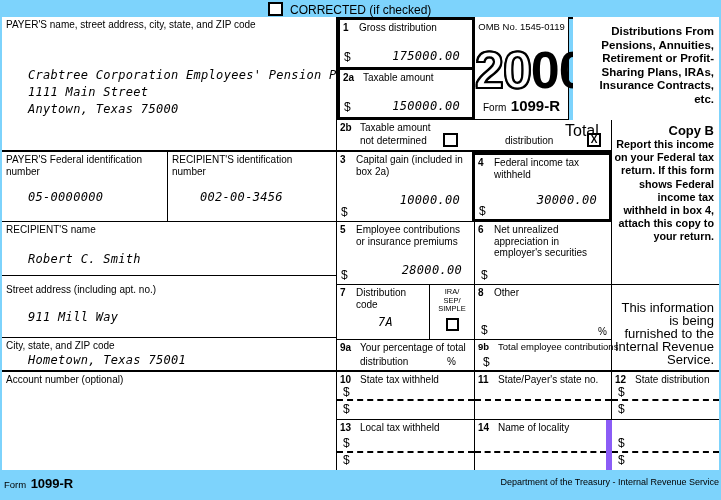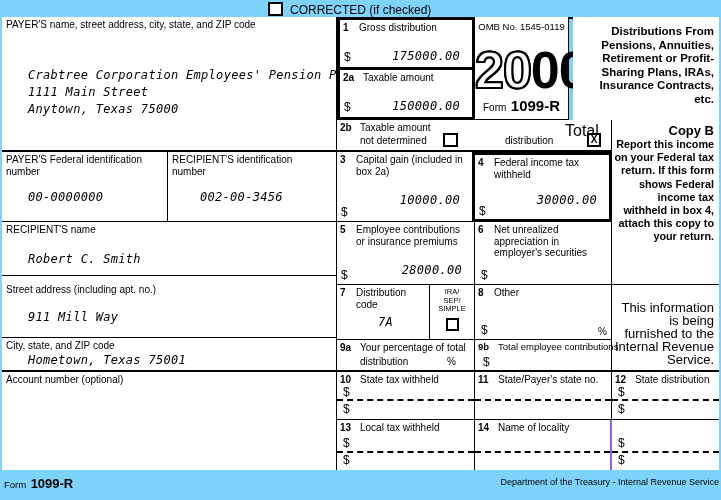--- a/index.html
+++ b/index.html
@@ -77,21 +77,21 @@
     <span class="cb" style="left:250px;top:13px;width:14px;height:14px;font-size:10px;line-height:10px;">X</span>
   </div>
 
   <div class="cell rt" style="left:612px;top:120px;width:107px;height:165px;border-bottom:1px solid #000;padding:3px 5px 0 2px;">
     <div class="b" style="font-size:13px;line-height:15px;">Copy B</div>
     <div class="b" style="font-size:10.8px;line-height:13.2px;">Report this income on your Federal tax return. If this form shows Federal income tax withheld in box 4, attach this copy to your return.</div>
   </div>
 
   <div class="cell" style="left:2px;top:152px;width:166px;height:70px;border-right:1px solid #000;border-bottom:1px solid #000;">
     <div class="plain-label" style="width:140px;">PAYER'S Federal identification number</div>
-    <div class="fill" style="position:absolute;left:26px;top:38px;">00-0000000</div>
+    <div class="fill" style="position:absolute;left:26px;top:38px;">05-0000000</div>
   </div>
 
   <div class="cell" style="left:168px;top:152px;width:169px;height:70px;border-right:1px solid #000;border-bottom:1px solid #000;">
     <div class="plain-label" style="width:145px;">RECIPIENT'S identification number</div>
     <div class="fill" style="position:absolute;left:32px;top:38px;">002-00-3456</div>
   </div>
 
   <div class="cell" style="left:337px;top:152px;width:135px;height:70px;border-bottom:1px solid #000;">
     <div class="lblrow">
         <span class="num">3</span>
@@ -222,21 +222,21 @@
   <div class="cell" style="left:337px;top:420px;width:138px;height:50px;border-right:1px solid #000;">
     <div class="lblrow">
         <span class="num wide">13</span>
         <span class="lbl">Local tax withheld</span>
       </div>
     <span class="dollar" style="left:6px;top:16px;">$</span>
     <div class="dash" style="top:31px;"></div>
     <span class="dollar" style="left:6px;top:33px;">$</span>
   </div>
 
-  <div class="cell" style="left:475px;top:420px;width:137px;height:50px;border-right:2px solid #8b5cf6;">
+  <div class="cell" style="left:475px;top:420px;width:137px;height:50px;border-right:6px solid #8b5cf6;">
     <div class="lblrow">
         <span class="num wide">14</span>
         <span class="lbl" style="white-space:nowrap;">Name of locality</span>
       </div>
     <div class="dash" style="top:31px;"></div>
   </div>
 
   <div class="cell" style="left:612px;top:420px;width:107px;height:50px;">
     <span class="dollar" style="left:6px;top:16px;">$</span>
     <div class="dash" style="top:31px;"></div>

